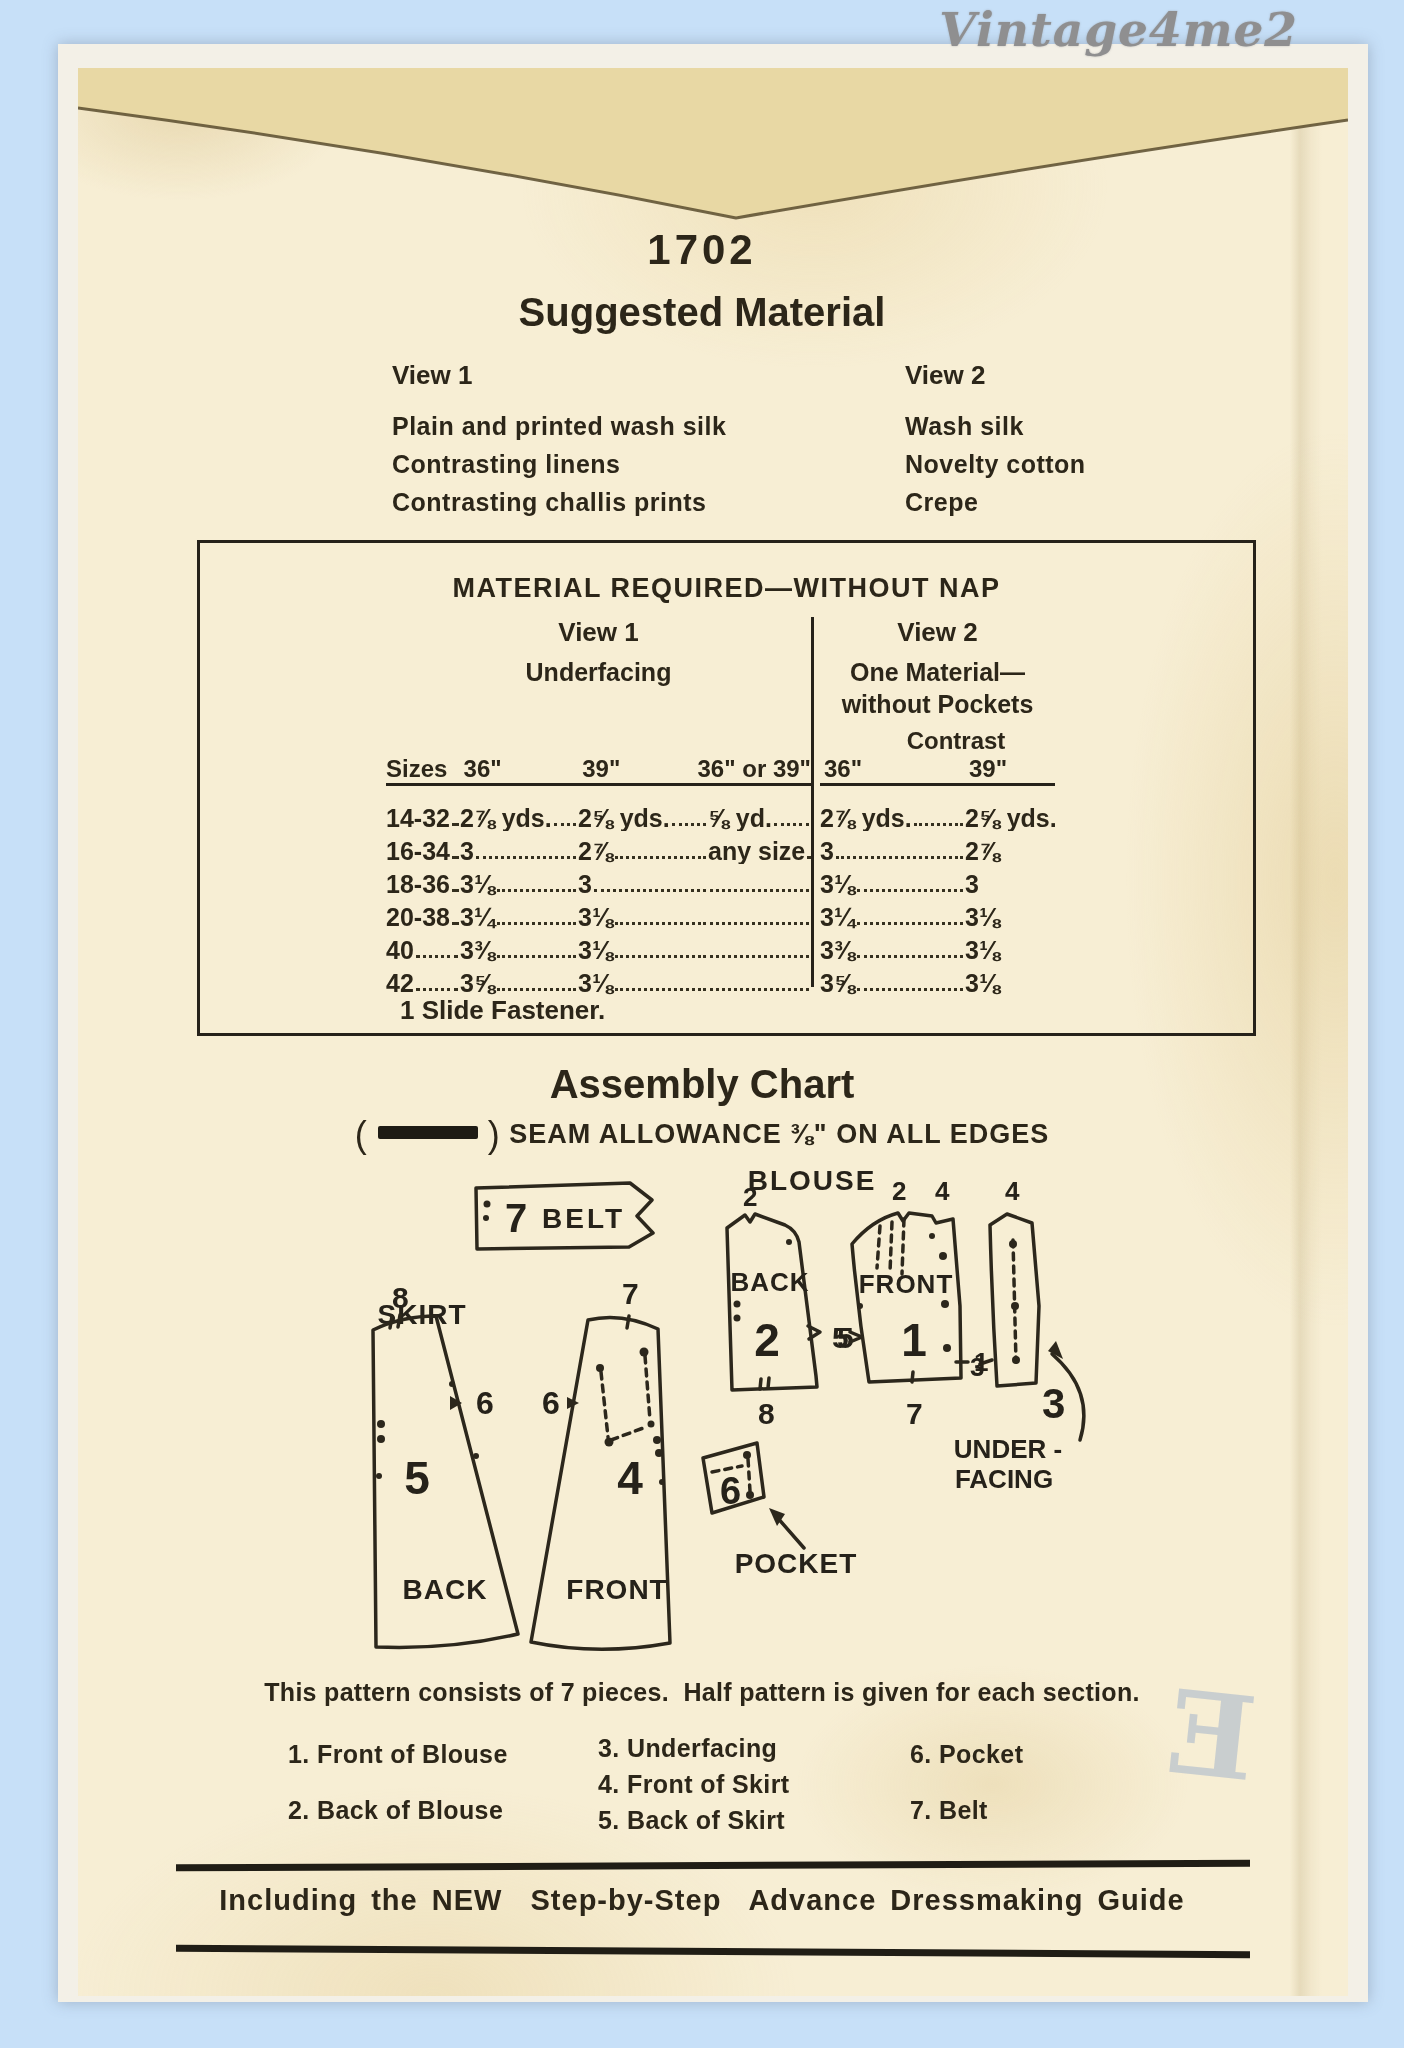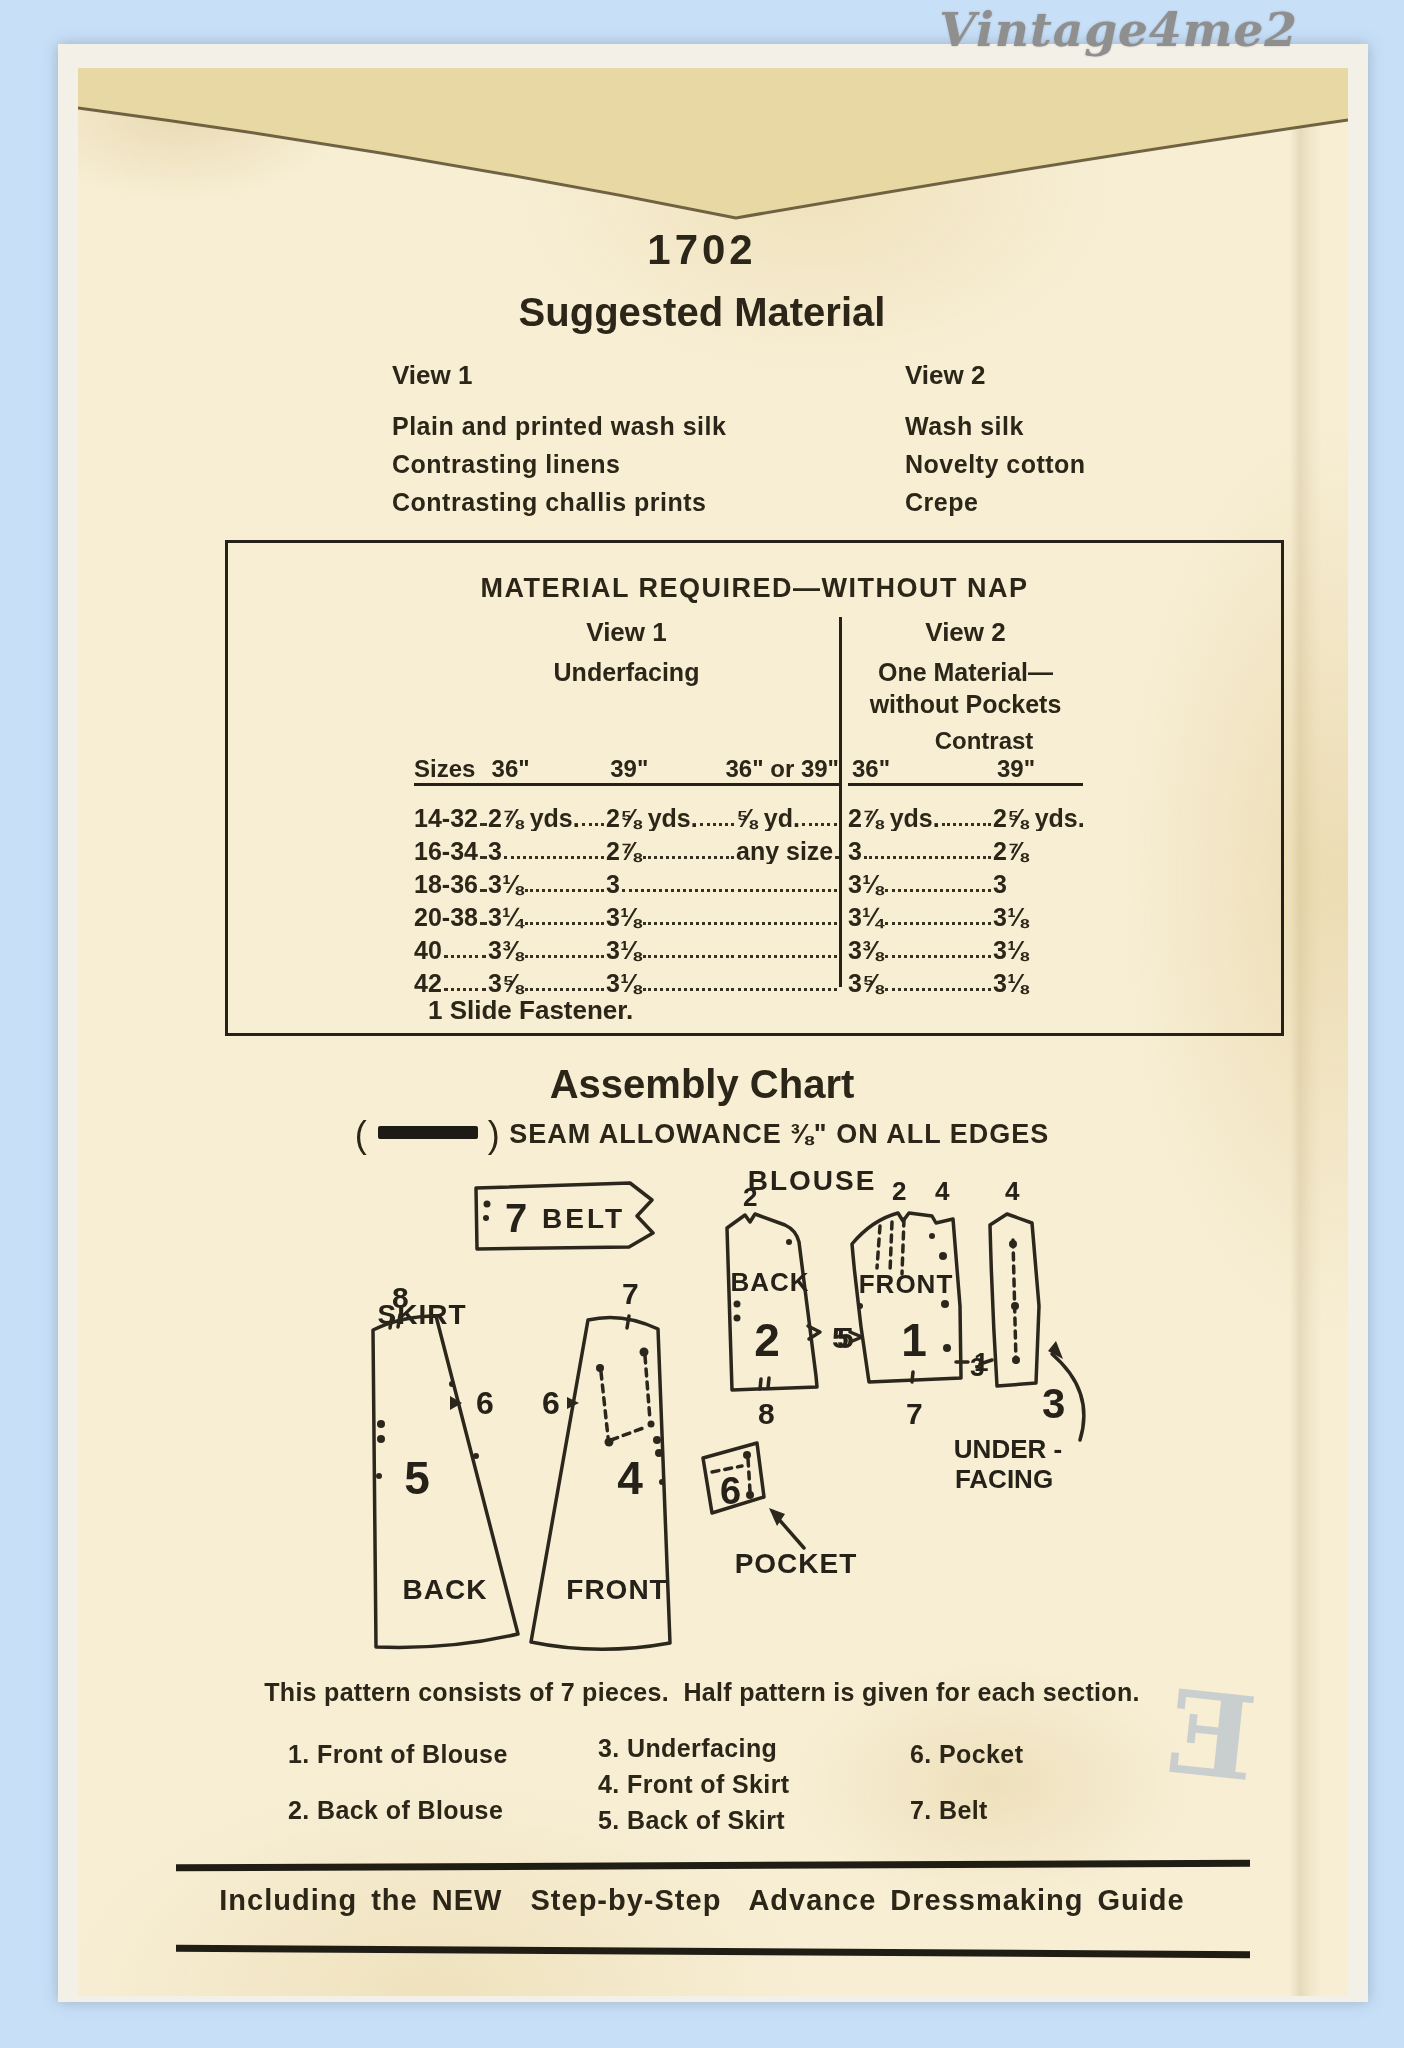--- a/index.html
+++ b/index.html
@@ -23,21 +23,21 @@
     color:#8f8f90;letter-spacing:1px;text-shadow:0 0 2px rgba(140,140,140,.6);}
   .ctr{left:0;width:1404px;text-align:center;}
   #num1702{top:226px;font-size:42px;font-weight:700;letter-spacing:4px;}
   #sugg-title{top:290px;font-size:40px;font-weight:700;}
   .view-block{width:420px;}
   #view1{left:392px;top:360px;}
   #view2{left:905px;top:360px;}
   .view-label{font-size:26px;font-weight:700;margin-bottom:16px;}
   .view-item{font-size:25px;font-weight:700;line-height:38px;letter-spacing:.5px;}
   
-  #mtable{left:197px;top:540px;width:1053px;height:490px;border:3px solid #26221a;margin-left:28px;}
+  #mtable{left:197px;top:540px;width:1053px;height:490px;border:3px solid #26221a;}
   #mtable .tt{position:absolute;left:0;top:30px;width:100%;text-align:center;
     font-size:27px;font-weight:700;letter-spacing:1.5px;}
   #vdivider{position:absolute;left:611px;top:74px;width:3px;height:370px;background:#26221a;}
   .colhead{position:absolute;text-align:center;font-weight:700;}
   #lhead{left:186px;top:74px;width:425px;}
   #rhead{left:620px;top:74px;width:235px;}
   .colhead .vl{font-size:26px;margin-bottom:8px;}
   .colhead .sb{font-size:25px;line-height:32px;}
   #contrast-lbl{position:absolute;left:700px;top:184px;width:112px;text-align:center;
     font-size:24px;font-weight:700;}

